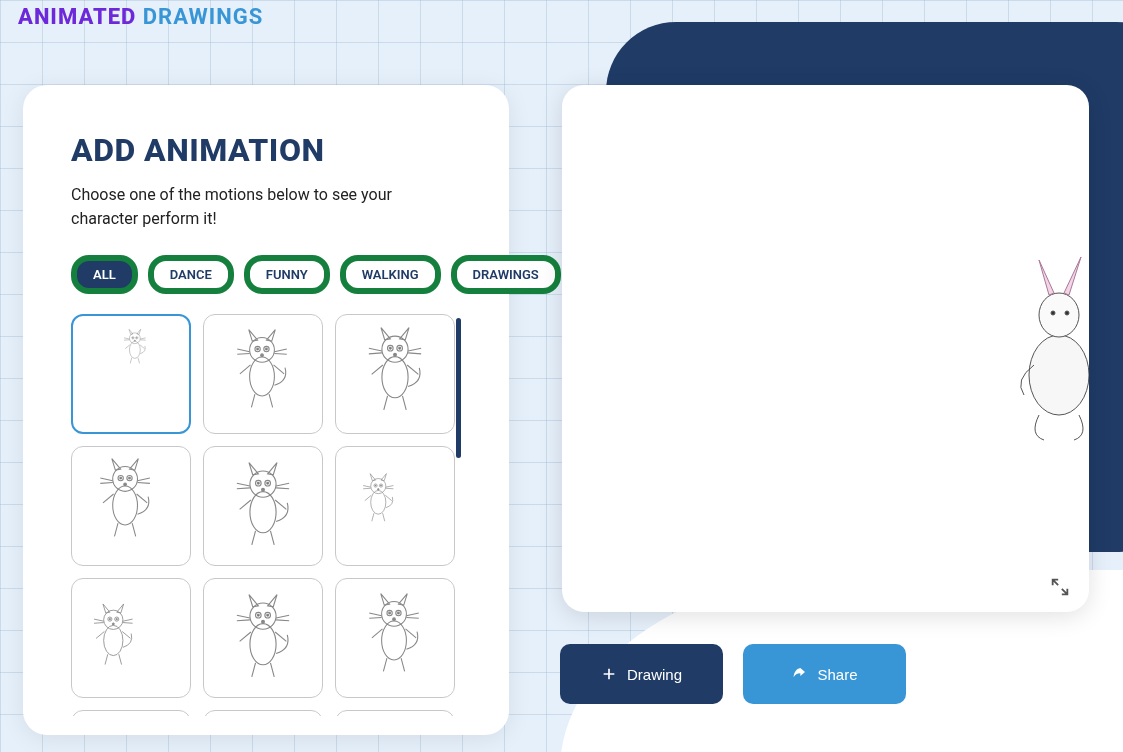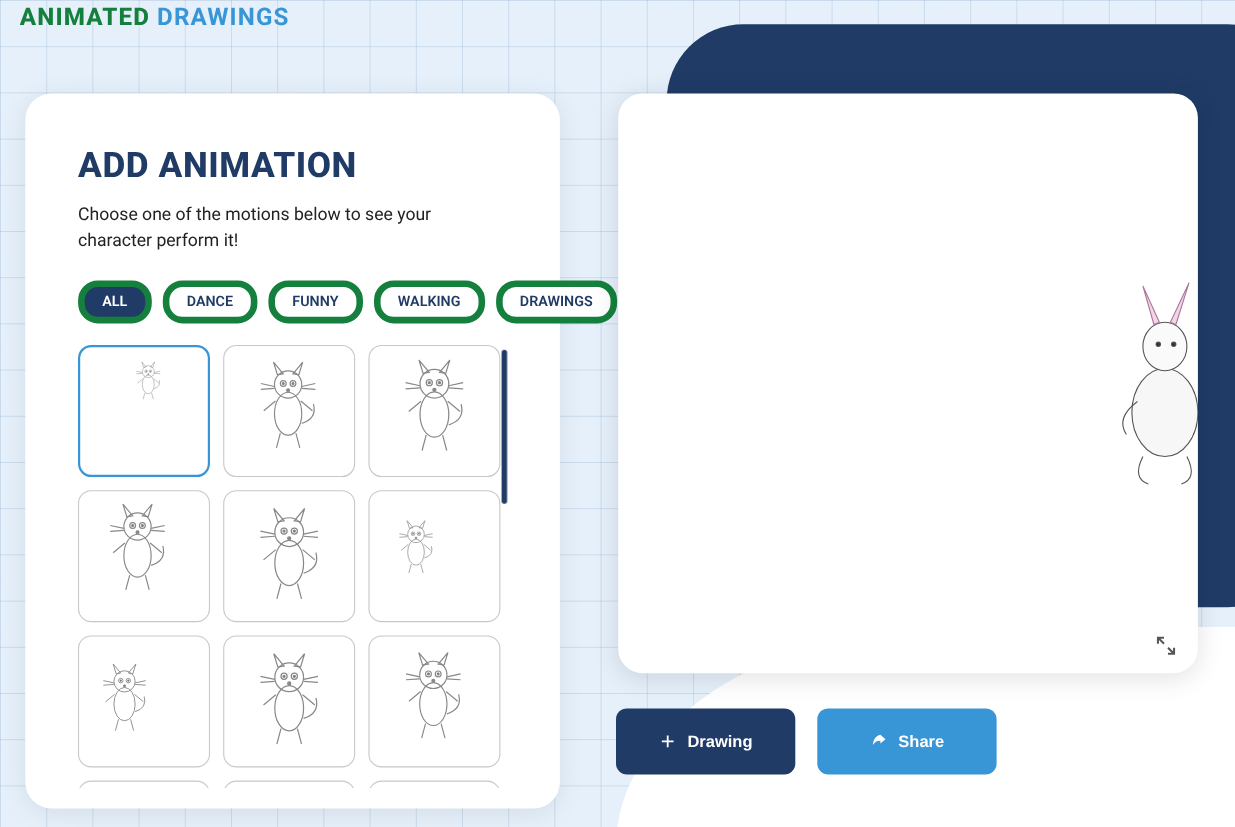--- a/index.html
+++ b/index.html
@@ -45,21 +45,21 @@
   }
   
   .logo {
     position: absolute;
     top: 4px; left: 18px;
     font-size: 22px;
     font-weight: 800;
     letter-spacing: 1px;
     z-index: 5;
   }
-  .logo .w1 { color: #15803d; }
+  .logo .w1 { color: #6d28d9; }
   .logo .w2 { color: #3896d6; font-weight: 700; margin-top: 48px; }
   
   .left-panel {
     position: absolute;
     top: 85px; left: 23px;
     width: 486px; height: 650px;
     background: #fff;
     border-radius: 24px;
     box-shadow: 0 4px 24px rgba(0,0,0,0.08);
     padding: 46px 48px 0 48px;
@@ -159,21 +159,21 @@
     z-index: 6;
   }
   .btn {
     height: 60px;
     border-radius: 10px;
     display: flex;
     align-items: center;
     justify-content: center;
     gap: 10px;
     font-size: 15px;
-    font-weight: 700;
+    font-weight: 400;
     cursor: pointer;
     border: none;
   }
   .btn.drawing { width: 163px; background: #1f3b66; color: #fff; }
   .btn.share   { width: 163px; background: #3896d6; color: #fff; }
   .btn.fix     { width: 163px; background: #fff; color: #1f3b66; border: 1.5px solid #1f3b66; }
   .btn svg { width: 16px; height: 16px; }
 </style>
 </head>
 <body>

